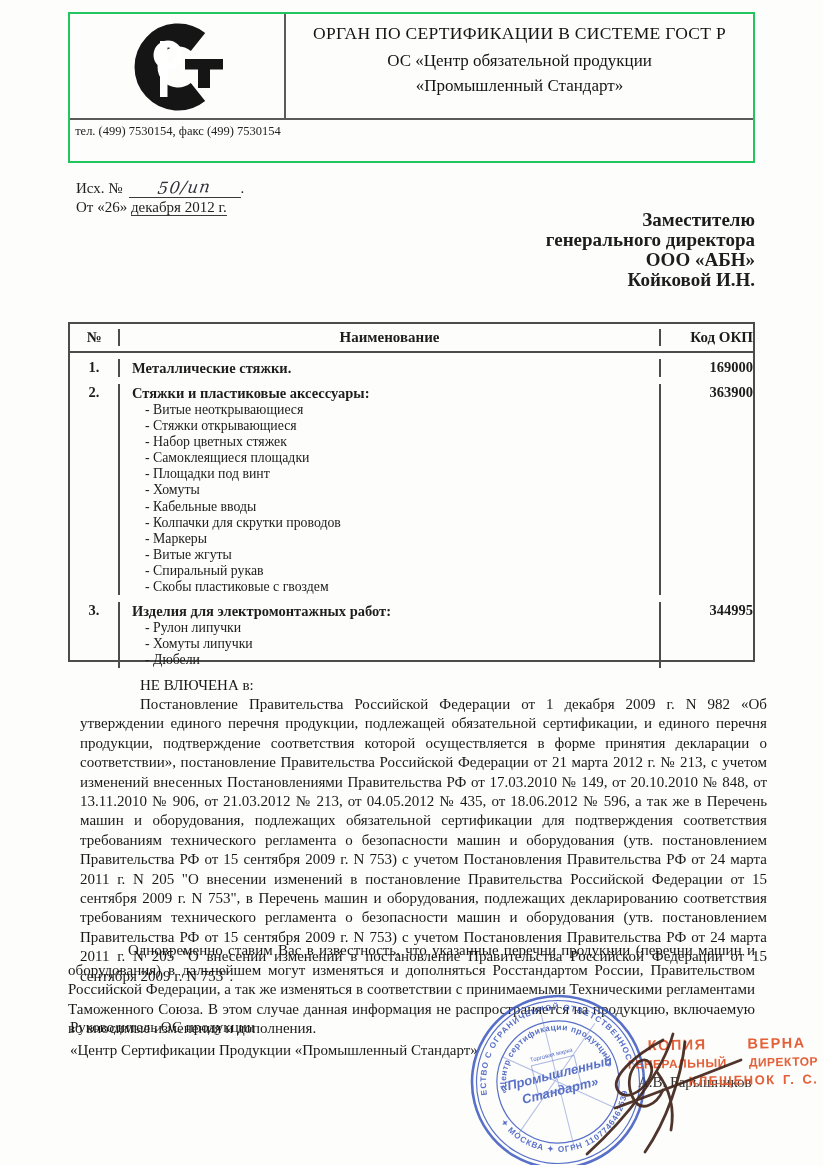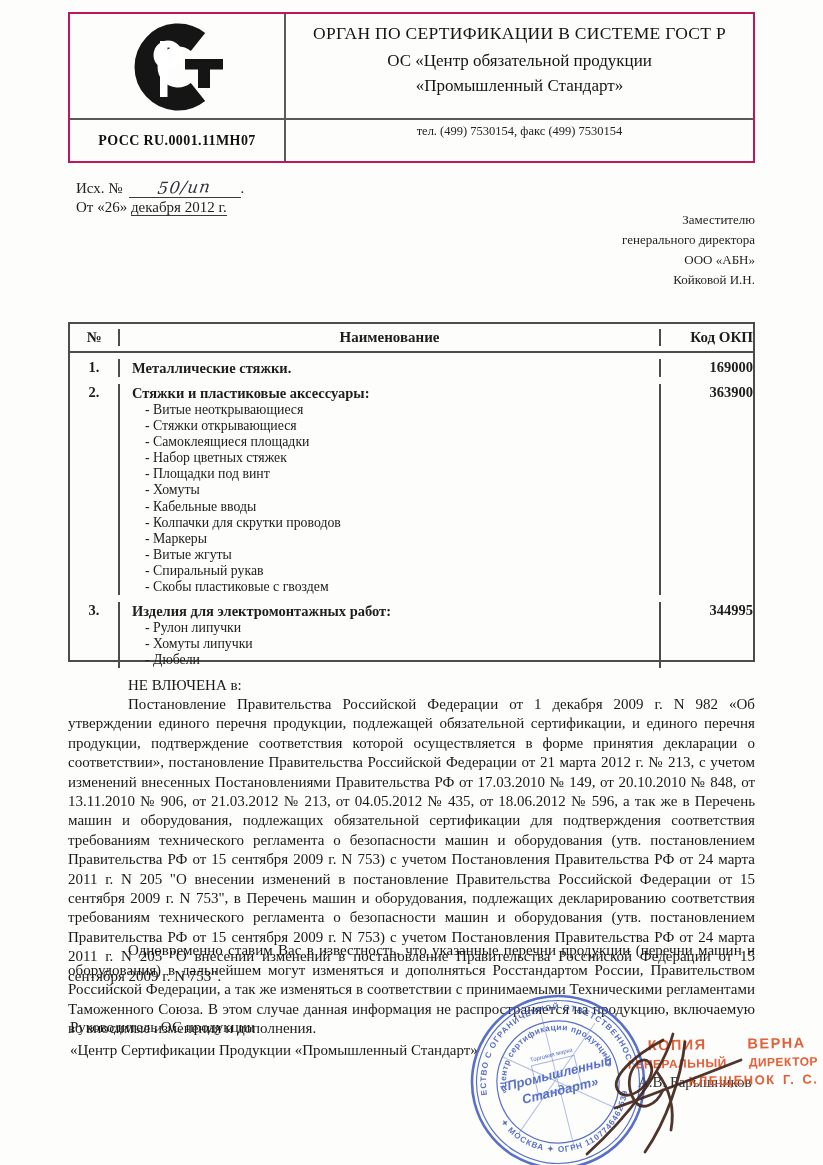--- a/index.html
+++ b/index.html
@@ -4,60 +4,60 @@
 <style>
   html,body{margin:0;padding:0;background:#e8e8e8;}
   .page{
     position:relative;width:823px;height:1165px;margin:0 auto;
     background:#fdfdfb;overflow:hidden;
     font-family:"Liberation Serif",serif;color:#1d1d1d;
   }
   
   .hdr{
     position:absolute;left:68px;top:12px;width:687px;height:151px;
-    box-sizing:border-box;border:2px solid #be185d;
+    box-sizing:border-box;border:2px solid #22c55e;
     display:grid;grid-template-columns:216px 1fr;grid-template-rows:1fr 41px;
   }
   .hdr-logo-cell{border-right:2px solid #5a5a5a;border-bottom:2px solid #5a5a5a;
     display:flex;align-items:center;justify-content:center;}
   .hdr-title-cell{border-bottom:2px solid #5a5a5a;text-align:center;padding-top:9px;}
   .hdr-code-cell{border-right:2px solid #5a5a5a;display:flex;align-items:center;justify-content:center;
     font-weight:bold;font-size:14px;letter-spacing:.4px;color:#111;}
   .hdr-addr-cell{text-align:center;font-size:12.5px;line-height:16px;padding-top:3px;color:#222;}
   .org-line1{font-size:17.5px;letter-spacing:.3px;margin-bottom:7px;color:#141414;}
   .org-line2{font-size:17px;margin-bottom:5px;color:#141414;}
   .org-line3{font-size:17px;color:#141414;}
   
   .ref{position:absolute;left:76px;top:178px;font-size:15px;color:#222;}
   .ref-line{height:21px;}
   .hand-wrap{display:inline-block;width:112px;text-align:center;border-bottom:1.6px solid #3a3a3a;margin-left:6px;}
   .hand{display:inline-block;font-family:"DejaVu Serif",serif;font-style:italic;font-size:16.5px;
     color:#31313a;transform:skewX(-10deg) rotate(-2deg);letter-spacing:1px;}
   .date-under{border-bottom:1.6px solid #3a3a3a;}
-  .recipient{position:absolute;right:68px;top:210px;text-align:right;font-size:13px;line-height:20px;color:#1d1d1d;}
+  .recipient{position:absolute;right:68px;top:210px;text-align:right;font-size:19px;line-height:20px;color:#1d1d1d;font-weight:bold;}
   .intro{position:absolute;left:130px;top:287px;font-size:15px;color:#1c1c1c;}
   
   .tbl{position:absolute;left:68px;top:322px;width:687px;height:340px;
     box-sizing:border-box;border:2px solid #4c4c4c;display:flex;flex-direction:column;}
   .tbl-hrow{display:flex;border-bottom:2px solid #4c4c4c;font-weight:bold;font-size:15px;
     align-items:center;height:27px;flex:none;}
   .tbl-row{display:flex;flex:none;}
   .c-num{width:50px;flex:none;border-right:2px solid #4c4c4c;text-align:center;box-sizing:border-box;}
   .c-name{flex:1;border-right:2px solid #4c4c4c;box-sizing:border-box;padding-left:12px;}
   .c-code{width:92px;flex:none;text-align:right;box-sizing:border-box;}
   .tbl-hrow .c-name{text-align:center;padding-left:0;}
   .tbl-body{display:flex;flex-direction:column;flex:1;}
   .tbl-body .tbl-row:nth-child(1){padding-top:6px;}
   .row-pad{padding-top:7px;}
   .row-num{font-weight:bold;font-size:14.5px;padding-top:0px;}
   .row-title{font-weight:bold;font-size:14.5px;line-height:18px;}
   .row-code{font-weight:bold;font-size:14.5px;}
   .sub-items{padding-left:13px;font-size:13.8px;line-height:16.1px;color:#202020;}
   
-  .not-included{position:absolute;left:68px;top:677px;width:687px;}
+  .not-included{position:absolute;left:80px;top:677px;width:687px;}
   .ni-heading{margin-left:60px;font-size:15px;margin-bottom:1px;color:#191919;}
   .para{font-size:15px;line-height:19.4px;text-align:justify;text-indent:60px;margin:0;color:#191919;}
   .para2-wrap{position:absolute;left:68px;top:941px;width:687px;}
   .para2-wrap .para{line-height:19.6px;}
   
   .footer{position:absolute;left:70px;top:1016px;font-size:15px;line-height:22.5px;color:#1b1b1b;}
   .sig-name{position:absolute;left:638px;top:1074px;font-size:15px;color:#30302f;}
   
   .stamp-blue{position:absolute;left:448px;top:972px;width:220px;height:220px;
     transform:rotate(-14deg);opacity:.85;}
@@ -83,21 +83,20 @@
         <circle cx="41" cy="38" r="11" fill="none" stroke="#ffffff" stroke-width="7"></circle>
         <rect x="58" y="42" width="38" height="10.5" fill="#151515"></rect>
         <rect x="71" y="42" width="12" height="29" fill="#151515"></rect>
       </svg>
     </div>
     <div class="hdr-title-cell">
       <div class="org-line1">ОРГАН ПО СЕРТИФИКАЦИИ В СИСТЕМЕ ГОСТ Р</div>
       <div class="org-line2">ОС «Центр обязательной продукции</div>
       <div class="org-line3">«Промышленный Стандарт»</div>
     </div>
-    <div class="hdr-code-cell">РОСС RU.0001.11МН07</div>
     <div class="hdr-addr-cell">
       <div>тел. (499) 7530154, факс (499) 7530154</div>
     </div>
   </div>
 
   <div class="ref">
     <div class="ref-line">
       <span>Исх. №</span><span class="hand-wrap"><span class="hand">50/ип</span></span><span>.</span>
     </div>
     <div class="ref-line">
@@ -128,22 +127,22 @@
         </div>
         <div class="c-code row-code">169000</div>
       </div>
       <div class="tbl-row row-pad">
         <div class="c-num row-num">2.</div>
         <div class="c-name">
           <div class="row-title">Стяжки и пластиковые аксессуары:</div>
           <div class="sub-items">
               <div>- Витые неоткрывающиеся</div>
               <div>- Стяжки открывающиеся</div>
+              <div>- Набор цветных стяжек</div>
               <div>- Самоклеящиеся площадки</div>
-              <div>- Набор цветных стяжек</div>
               <div>- Площадки под винт</div>
               <div>- Хомуты</div>
               <div>- Кабельные вводы</div>
               <div>- Колпачки для скрутки проводов</div>
               <div>- Маркеры</div>
               <div>- Витые жгуты</div>
               <div>- Спиральный рукав</div>
               <div>- Скобы пластиковые с гвоздем</div>
             </div>
         </div>

